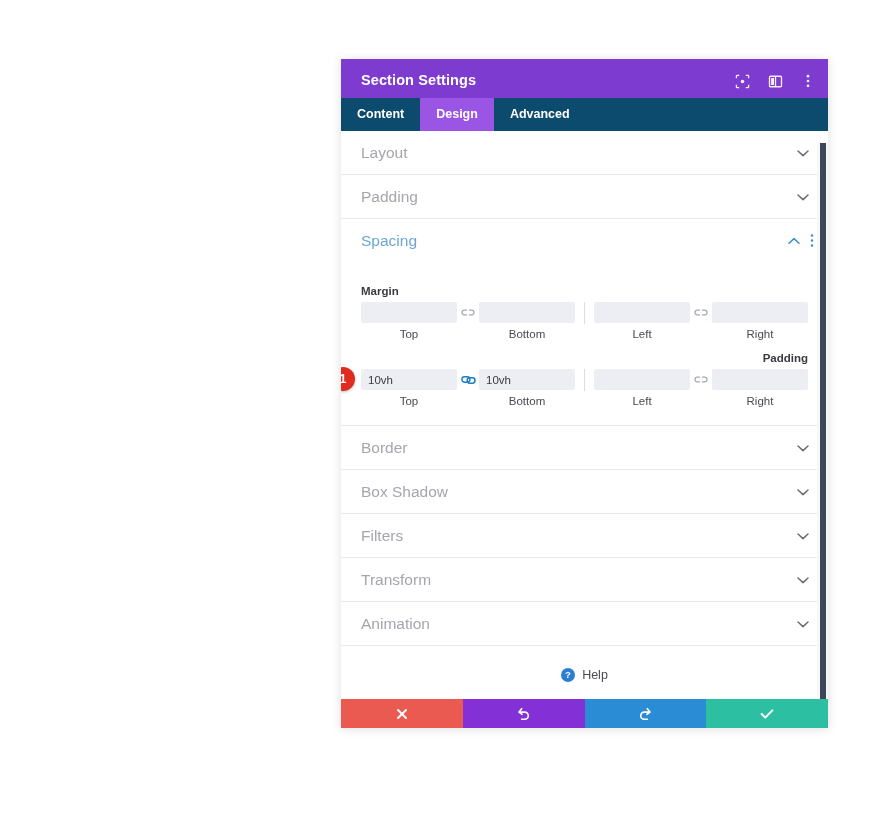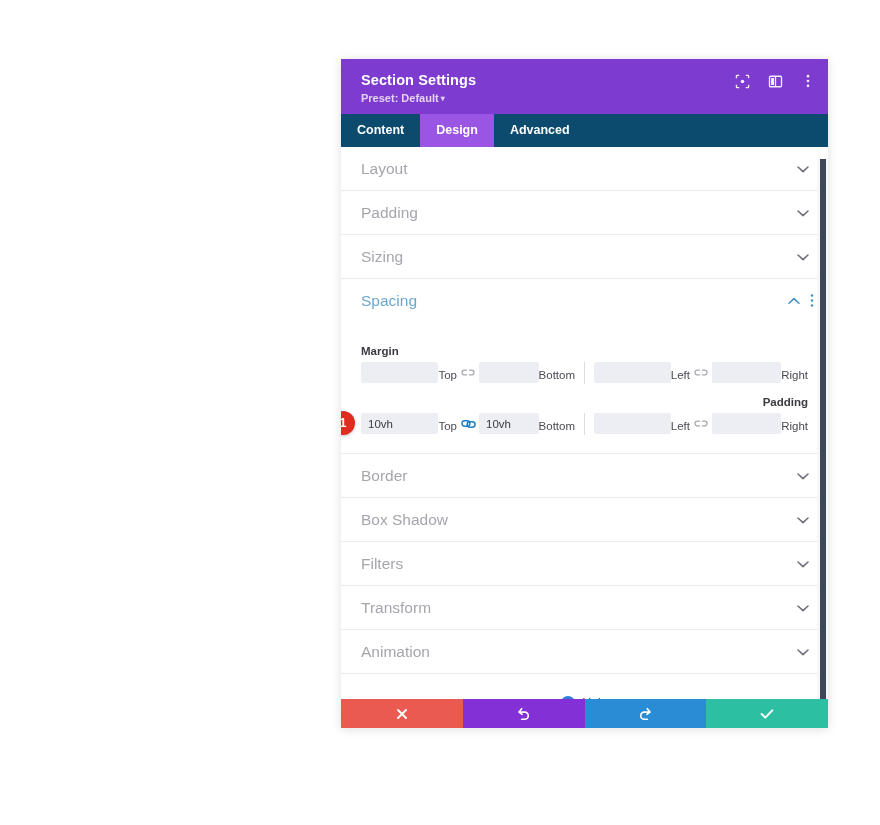--- a/index.html
+++ b/index.html
@@ -183,21 +183,21 @@
     background: #dcdce1;
     height: 22px;
     margin: 0 9px;
     flex: 0 0 auto;
     align-self: flex-start;
   }
   .fieldcol {
     flex: 1 1 0;
     min-width: 0;
     display: flex;
-    flex-direction: row;
+    flex-direction: column;
     align-items: center;
   }
   .sfield {
     width: 100%;
     height: 21px;
     background: #eceef3;
     border: none;
     border-radius: 2px;
     font-family: "Liberation Sans", sans-serif;
     font-size: 11.5px;
@@ -281,21 +281,20 @@
 </style>
 </head>
 <body>
 
 <div id="canvas">
 
   <div class="panel">
 
     <div class="panel-header">
       <div class="panel-title">Section Settings</div>
-      <div class="panel-preset"><span>Preset: Default</span><span class="preset-caret">▾</span></div>
 
       <div class="header-icons">
         <div class="hicon">
           <svg width="15" height="15" viewBox="0 0 16 16" fill="none" stroke="#ffffff" stroke-width="1.4">
             <path d="M1.5 4.5V2.2c0-.4.3-.7.7-.7h2.3M11.5 1.5h2.3c.4 0 .7.3.7.7v2.3M14.5 11.5v2.3c0 .4-.3.7-.7.7h-2.3M4.5 14.5H2.2c-.4 0-.7-.3-.7-.7v-2.3"></path>
             <circle cx="8" cy="8" r="1.9" fill="#ffffff" stroke="none"></circle>
           </svg>
         </div>
         <div class="hicon">
           <svg width="15" height="15" viewBox="0 0 16 16" fill="none" stroke="#ffffff" stroke-width="1.4">
@@ -336,28 +335,20 @@
 
       <div class="acc-row">
         <div class="acc-label">Padding</div>
         <div class="acc-chev">
           <svg width="12" height="8" viewBox="0 0 12 8" fill="none" stroke="#6b6b76" stroke-width="1.5" stroke-linecap="round" stroke-linejoin="round">
               <polyline points="1,2 6,6.6 11,2"></polyline>
             </svg>
         </div>
       </div>
 
-      <div class="acc-row">
-        <div class="acc-label">Sizing</div>
-        <div class="acc-chev">
-          <svg width="12" height="8" viewBox="0 0 12 8" fill="none" stroke="#6b6b76" stroke-width="1.5" stroke-linecap="round" stroke-linejoin="round">
-              <polyline points="1,2 6,6.6 11,2"></polyline>
-            </svg>
-        </div>
-      </div>
 
       <div class="sec-open">
         <div class="sec-head">
           <div class="acc-label">Spacing</div>
           <div class="sec-head-icons">
             <div class="sec-chev">
               <svg width="12" height="8" viewBox="0 0 12 8" fill="none" stroke="#3e8fc4" stroke-width="1.5" stroke-linecap="round" stroke-linejoin="round">
                   <polyline points="1,6.2 6,1.6 11,6.2"></polyline>
                 </svg>
             </div>

